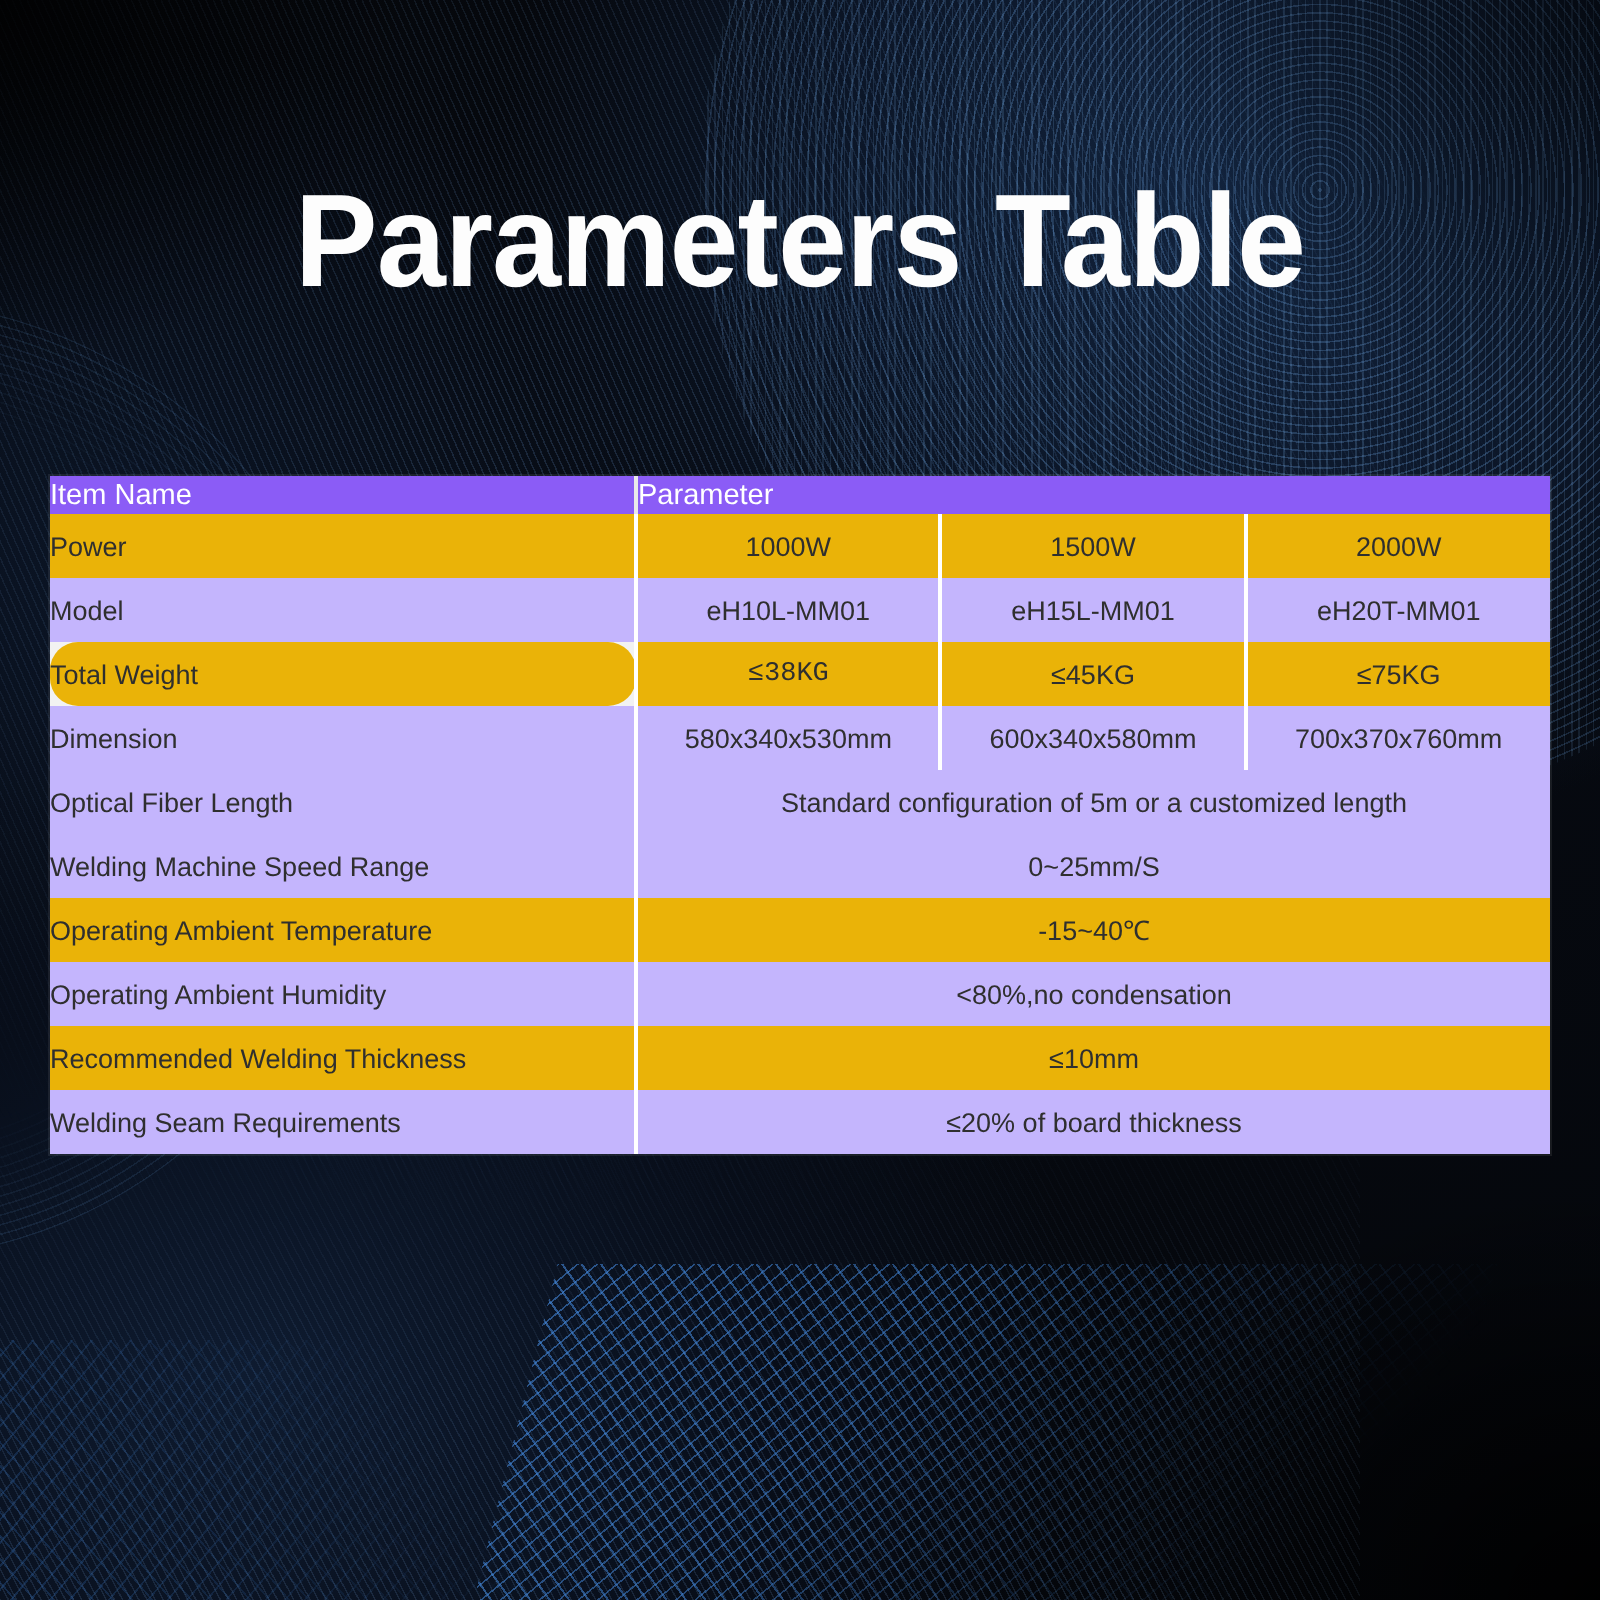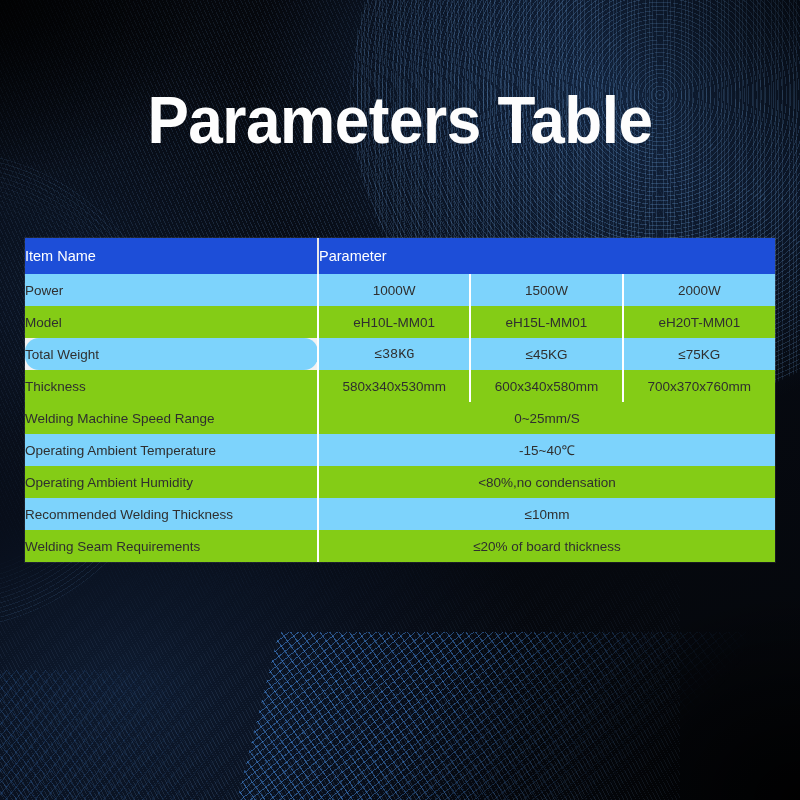--- a/index.html
+++ b/index.html
@@ -179,33 +179,33 @@
   #params-table td {
     height: 32px;
     padding: 0 0 0 0;
     font-weight: normal;
     vertical-align: middle;
     overflow: hidden;
     white-space: nowrap;
   }
 
   #params-table thead th {
-    background: #1d4ed8;
+    background: #8b5cf6;
     color: #ffffff;
-    height: 36px;
+    height: 19px;
     font-size: 14.5px;
     border-right: 2px solid #e9e9e9;
   }
   #params-table thead th:last-child { border-right: none; }
 
   .th-item  { text-align: left; padding-left: 20px; }
   .th-param { text-align: left; }
 
-  .row-a td { background: #7dd3fc; }
-  .row-b td { background: #84cc16; }
+  .row-a td { background: #eab308; }
+  .row-b td { background: #c4b5fd; }
 
   .cell-item {
     text-align: left;
     padding-left: 20px;
     border-right: 2px solid #ffffff;
   }
   .cell-val {
     text-align: center;
     border-right: 2px solid #ffffff;
   }
@@ -250,26 +250,30 @@
           <td class="cell-val" style="width: 152px;">eH15L-MM01</td>
           <td class="cell-val" style="width: 153px;">eH20T-MM01</td>
         </tr>
         <tr class="row-a">
           <td class="cell-item" style="width: 293px; border-radius: 14px;">Total Weight</td>
           <td class="cell-val" style="width: 152px; font-family: Liberation Mono, monospace;">≤38KG</td>
           <td class="cell-val" style="width: 152px;">≤45KG</td>
           <td class="cell-val" style="width: 153px;">≤75KG</td>
         </tr>
         <tr class="row-b">
-          <td class="cell-item" style="width: 293px;">Thickness</td>
+          <td class="cell-item" style="width: 293px;">Dimension</td>
           <td class="cell-val" style="width: 152px;">580x340x530mm</td>
           <td class="cell-val" style="width: 152px;">600x340x580mm</td>
           <td class="cell-val" style="width: 153px;">700x370x760mm</td>
         </tr>
         <tr class="row-b">
+          <td class="cell-item" style="width: 293px;">Optical Fiber Length</td>
+          <td class="cell-span" colspan="3">Standard configuration of 5m or a customized length</td>
+        </tr>
+        <tr class="row-b">
           <td class="cell-item" style="width: 293px;">Welding Machine Speed Range</td>
           <td class="cell-span" colspan="3">0~25mm/S</td>
         </tr>
         <tr class="row-a">
           <td class="cell-item" style="width: 293px;">Operating Ambient Temperature</td>
           <td class="cell-span" colspan="3">-15~40℃</td>
         </tr>
         <tr class="row-b">
           <td class="cell-item" style="width: 293px;">Operating Ambient Humidity</td>
           <td class="cell-span" colspan="3">&lt;80%,no condensation</td>

